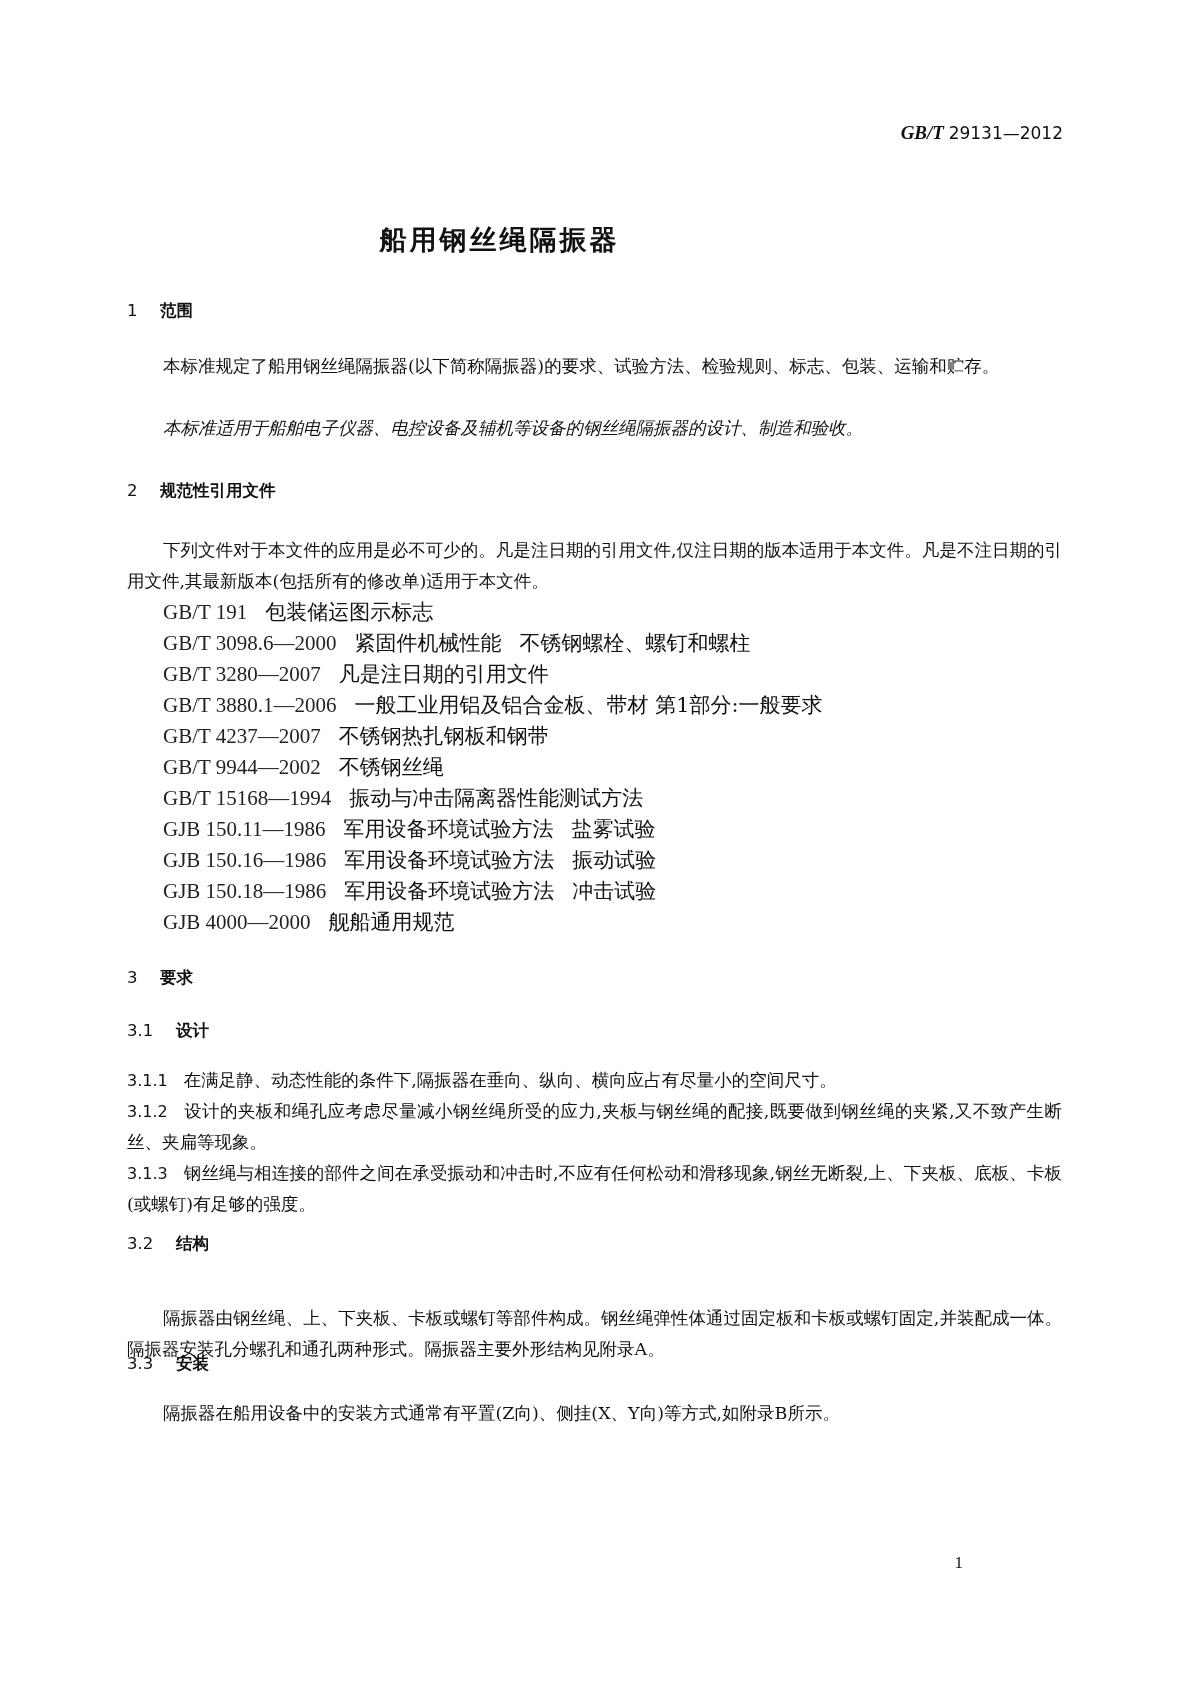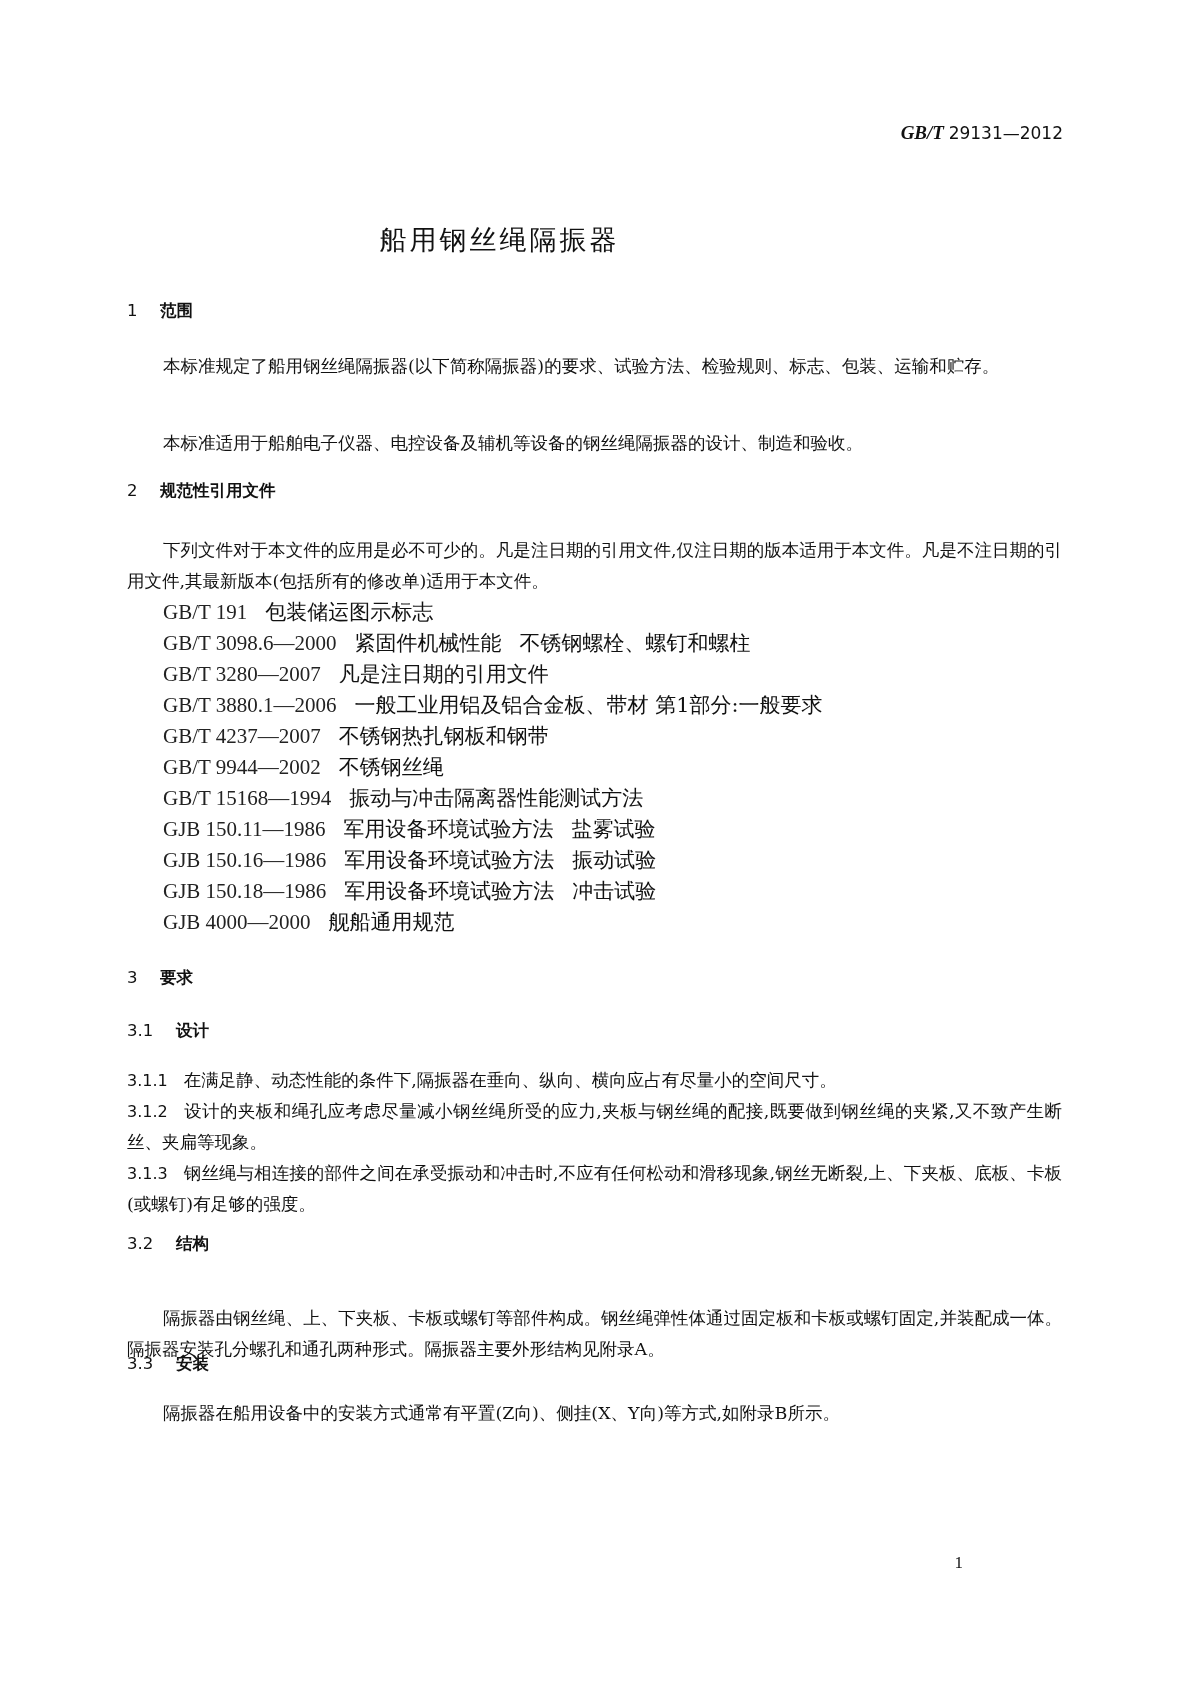--- a/index.html
+++ b/index.html
@@ -9,21 +9,21 @@
   }
   .abs { position: absolute; white-space: nowrap; }
   .std-code {
     right: 128px; top: 122px; font-size: 19px;
     font-family: "Liberation Serif", serif;
   }
   .std-code b { font-weight: bold; font-style: italic; }
   .std-code span.num { font-family: "DejaVu Sans", sans-serif; font-size: 17px; }
   .title {
     left: 0; width: 999px; text-align: center; top: 222px;
-    font-family: "DejaVu Sans", sans-serif; font-size: 27px; letter-spacing: 3px;
+    font-family: "DejaVu Sans", sans-serif; font-size: 27px; letter-spacing: 3px; font-weight: bold;
   }
   .h1 {
     font-family: "DejaVu Sans", sans-serif; font-size: 16.5px; font-weight: bold; left: 127px;
   }
   .h1 .n { display: inline-block; width: 33px; font-weight: normal; }
   .h2 { font-family: "DejaVu Sans", sans-serif; font-size: 16.5px; font-weight: bold; left: 127px; }
   .h2 .n { display: inline-block; width: 49px; font-weight: normal; }
   .p {
     font-size: 17.5px; left: 127px; width: 935px; white-space: normal;
     line-height: 31px; text-align: justify; text-indent: 36px;
@@ -43,21 +43,21 @@
   <b>GB/T</b>
   <span class="num">29131—2012</span>
 </div>
 
 <div class="abs title">船用钢丝绳隔振器</div>
 
 <div class="abs h1" style="top:300px;">
   <span class="n">1</span><span>范围</span>
 </div>
 <div class="abs p" style="top:351px;">本标准规定了船用钢丝绳隔振器(以下简称隔振器)的要求、试验方法、检验规则、标志、包装、运输和贮存。</div>
-<div class="abs p" style="top:428px;">本标准适用于船舶电子仪器、电控设备及辅机等设备的钢丝绳隔振器的设计、制造和验收。</div>
+<div class="abs p" style="top:413px;font-style:italic;">本标准适用于船舶电子仪器、电控设备及辅机等设备的钢丝绳隔振器的设计、制造和验收。</div>
 
 <div class="abs h1" style="top:480px;">
   <span class="n">2</span><span>规范性引用文件</span>
 </div>
 <div class="abs p" style="top:535px;">下列文件对于本文件的应用是必不可少的。凡是注日期的引用文件,仅注日期的版本适用于本文件。凡是不注日期的引用文件,其最新版本(包括所有的修改单)适用于本文件。</div>
 
 <div class="abs ref" style="top:597px;"><span class="code">GB/T 191</span><span>包装储运图示标志</span></div>
 <div class="abs ref" style="top:628px;"><span class="code">GB/T 3098.6—2000</span><span>紧固件机械性能</span><span class="sub">不锈钢螺栓、螺钉和螺柱</span></div>
 <div class="abs ref" style="top:659px;"><span class="code">GB/T 3280—2007</span><span>凡是注日期的引用文件</span></div>
 <div class="abs ref" style="top:690px;"><span class="code">GB/T 3880.1—2006</span><span>一般工业用铝及铝合金板、带材 第1部分:一般要求</span></div>

